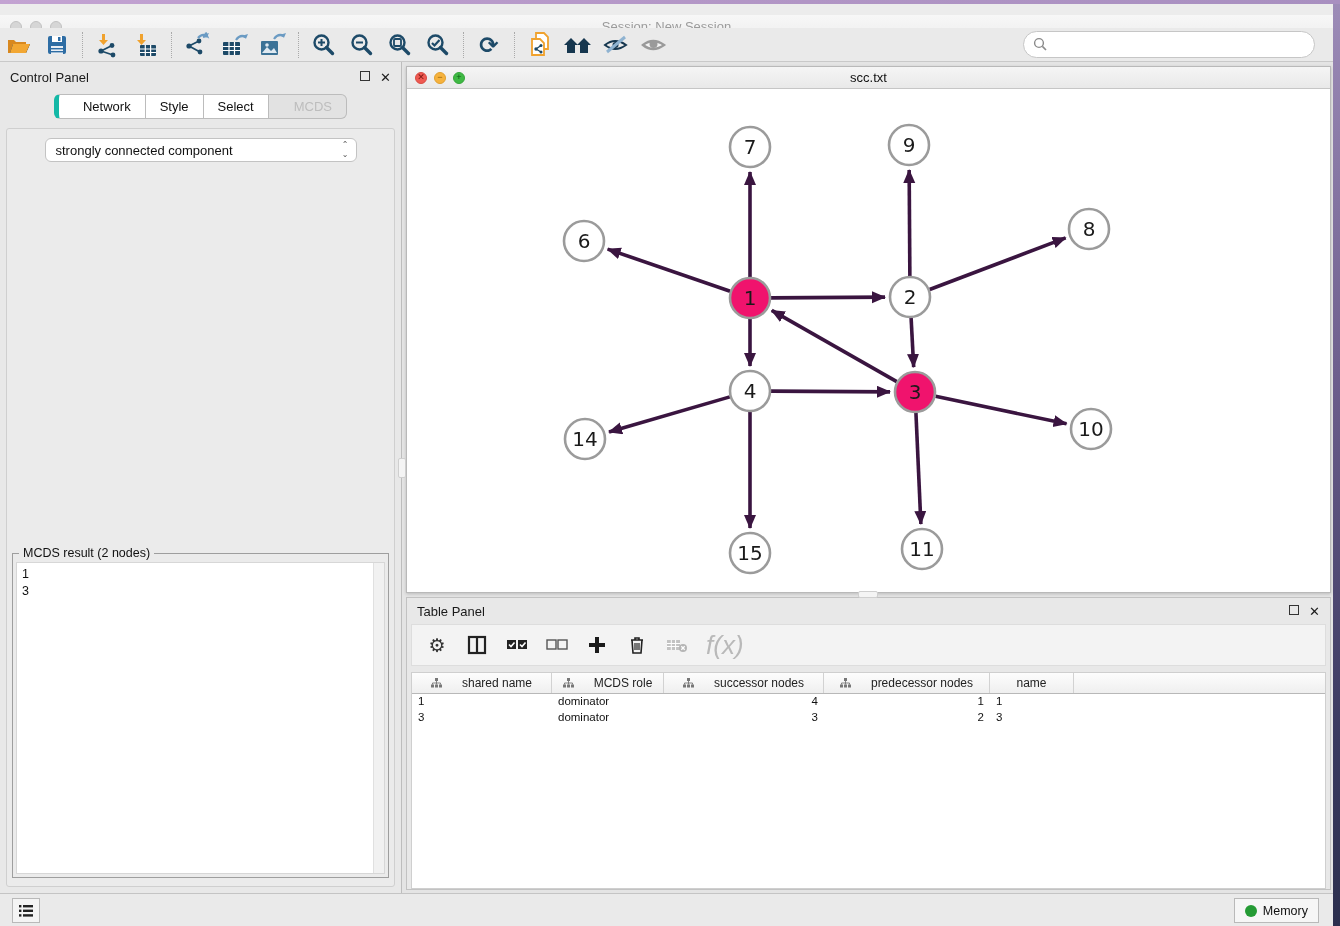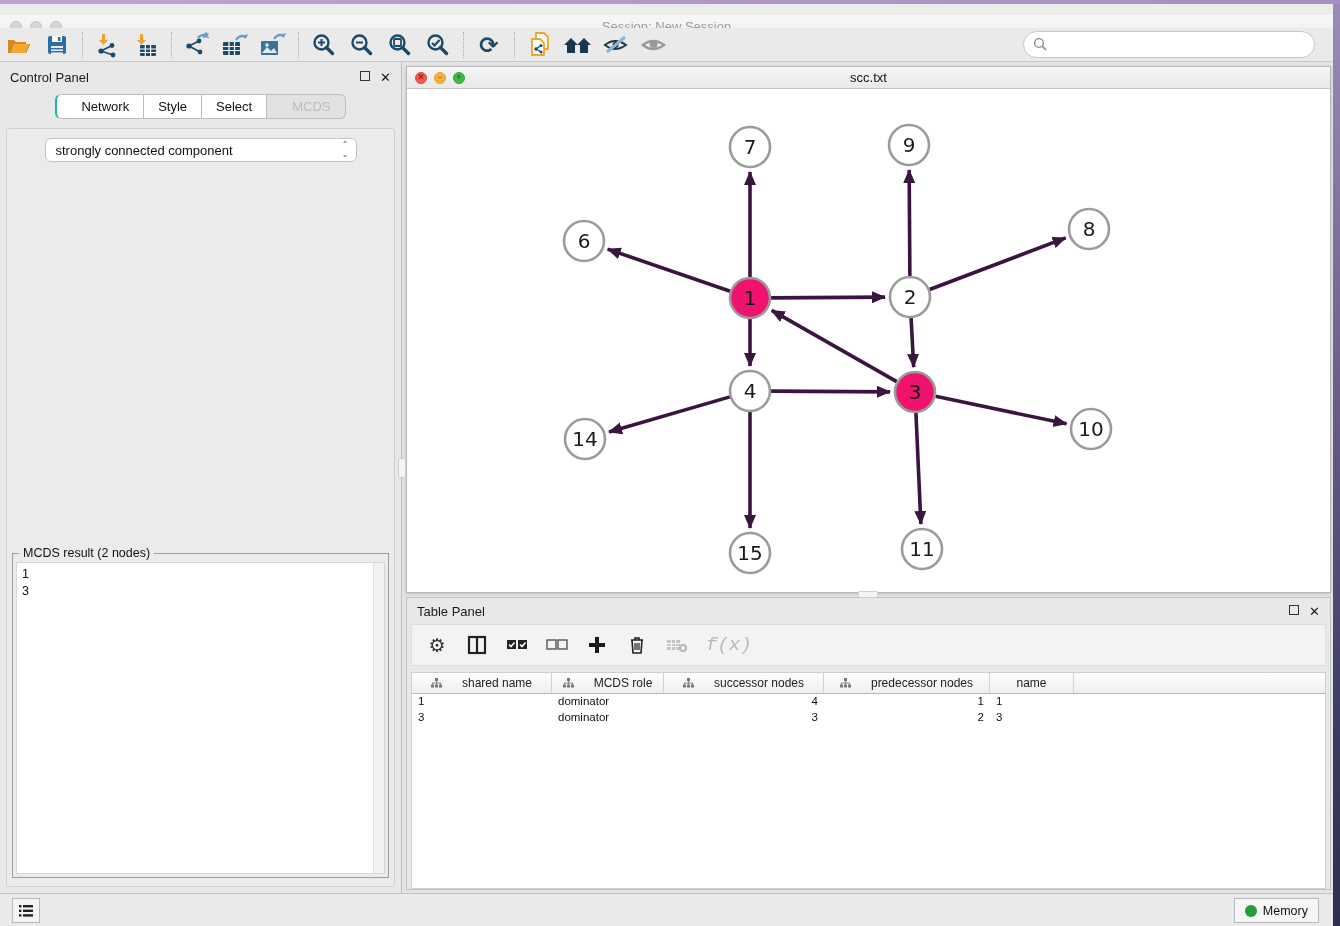--- a/index.html
+++ b/index.html
@@ -29,21 +29,21 @@
   
   .control-panel { width:402px; height:100%; background:#e8e8e8; border-right:1px solid #bdbdbd; position:relative; }
   .panel-header { height:30px; display:flex; align-items:center; padding:0 10px; font-size:13px; color:#1a1a1a; }
   .panel-header .spacer { flex:1; }
   .mini-btn { font-size:12px; color:#1a1a1a; margin-left:10px; cursor:default; }
   .float-box { width:10px; height:10px; border:1.5px solid #333; display:inline-block; }
   .close-x { font-weight:700; font-size:13px; }
 
   .seg-tabs { display:flex; justify-content:center; margin-top:2px; }
   .seg { border:1px solid #bcbcbc; border-left:none; background:#fff; font-size:13px; padding:4px 14px; color:#111; }
-  .seg:first-child { border-left:2px solid #14b8a6; border-radius:6px 0 0 6px;padding-left:24px; }
+  .seg:first-child { border-left:5px solid #14b8a6; border-radius:6px 0 0 6px;padding-left:24px; }
   .seg:last-child { border-radius:0 6px 6px 0;padding-left:25px; }
   .seg.active { background:#e2e2e2; color:#bdbdbd; }
 
   .cp-content { position:absolute; left:6px; right:6px; top:66px; bottom:6px; background:#ebebeb; border:1px solid #cfcfcf; border-radius:3px; }
   .opt-label { text-align:center; margin-top:16px; font-size:13px; color:#111; }
   .select-box { margin:9px auto 0; width:312px; height:24px; background:#fff; border:1px solid #c3c3c3; border-radius:6px; display:flex; align-items:center; font-size:13px; padding-left:10px; position:relative; color:#111; }
   .select-stepper { position:absolute; right:7px; top:1px; font-size:8px; color:#555; line-height:1.2; text-align:center; }
   .btn-row { display:flex; justify-content:center; gap:14px; margin-top:12px; }
   .mac-btn { background:linear-gradient(#ffffff,#f4f4f4); border:1px solid #c0c0c0; border-radius:6px; font-size:13px; padding:4px 15px; color:#111; }
 
@@ -69,21 +69,21 @@
   
   .grip-v { position:absolute; left:-4px; top:396px; width:8px; height:20px; background:#f4f4f4; border:1px solid #cfcfcf; border-radius:2px; z-index:5; }
   .grip-h { position:absolute; left:456px; top:529px; width:20px; height:7px; background:#f4f4f4; border:1px solid #cfcfcf; border-radius:2px; z-index:5; }
 
   
   .table-panel { position:absolute; left:4px; top:535px; right:2px; bottom:3px; background:#e8e8e8; border:1px solid #c2c2c2; display:flex; flex-direction:column; }
   .tp-header { height:26px; display:flex; align-items:center; padding:0 10px; font-size:13px; color:#1a1a1a; }
   .tp-toolbar { height:42px; background:#f3f3f3; border:1px solid #ddd; margin:0 4px; display:flex; align-items:center; gap:18px; padding-left:14px; }
   .tp-tool { display:flex; align-items:center; justify-content:center; min-width:22px; }
   .gear-glyph { font-size:19px; color:#333; }
-  .fx-glyph { font-family:Liberation Mono, monospace; font-style:italic; font-size:19px; color:#b9b9b9; }
+  .fx-glyph { font-family:Liberation Sans, sans-serif; font-style:italic; font-size:26px; color:#b9b9b9; }
 
   .data-table { margin:6px 4px 0; background:#fff; border:1px solid #cfcfcf; flex:1; display:flex; flex-direction:column; overflow:hidden; }
   .dt-head { display:flex; height:21px; background:linear-gradient(#fdfdfd,#efefef); border-bottom:1px solid #b8b8b8; }
   .dt-hcell { display:flex; align-items:center; justify-content:center; gap:20px; font-size:12px; color:#222; border-right:1px solid #d2d2d2; position:relative; }
   .dt-row { display:flex; height:16px; }
   .dt-cell { font-size:11.5px; color:#111; padding:1px 6px 0; overflow:hidden; white-space:nowrap; }
 
   .tp-tabs-row { height:30px; display:flex; align-items:center; justify-content:center; }
   .tp-seg { border:1px solid #bcbcbc; border-left:none; background:#fff; font-size:13px; font-weight:bold; padding:4px 14px; color:#222; }
   .tp-seg:first-child { border-left:1px solid #bcbcbc; border-radius:6px 0 0 6px; }

